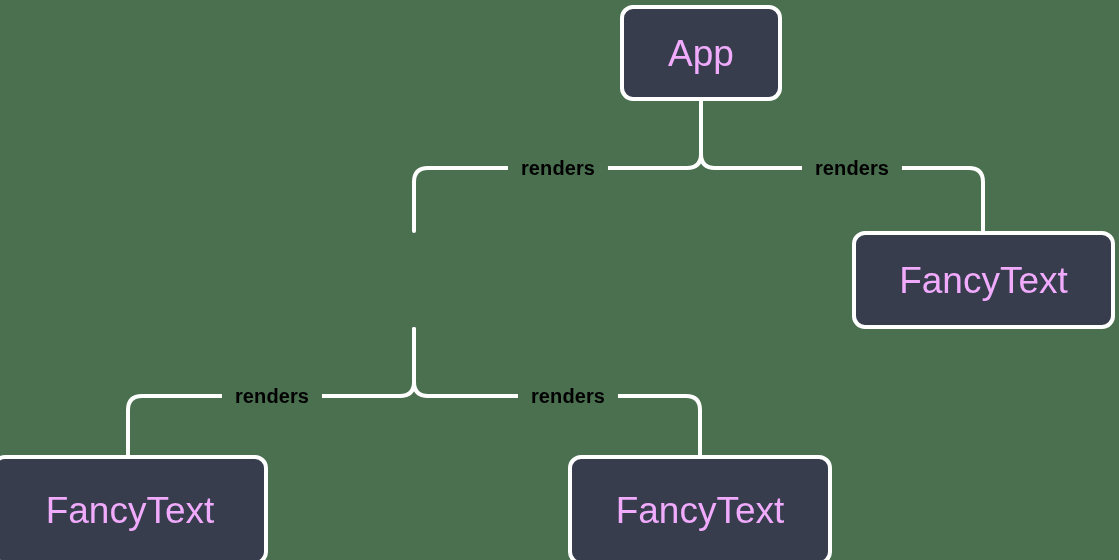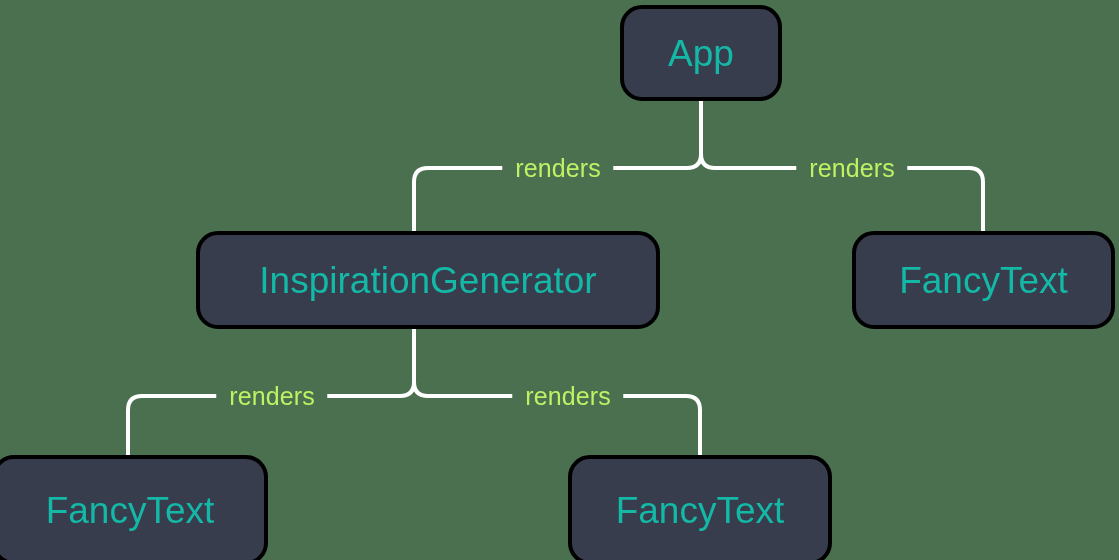--- a/index.html
+++ b/index.html
@@ -31,41 +31,41 @@
   #wires path {
     fill: none;
     stroke: #ffffff;
     stroke-width: 4;
     stroke-linecap: round;
     stroke-linejoin: round;
   }
   
   .edge-label {
     position: absolute;
-    color: #bef264;
-    font-size: 25px;
-    font-weight: 400;
+    color: #000000;
+    font-size: 20px;
+    font-weight: 700;
     line-height: 1;
     letter-spacing: 0.1px;
     white-space: nowrap;
     transform: translate(-50%, -50%);
     background: #4a7050;
     padding: 0 13px;
   }
   
   .node {
     position: absolute;
     box-sizing: border-box;
     background: #373d4d;
-    border: 4px solid #000000;
-    border-radius: 22px;
+    border: 4px solid #ffffff;
+    border-radius: 13px;
     display: flex;
     align-items: center;
     justify-content: center;
-    color: #14b8a6;
+    color: #f0abfc;
     font-size: 37px;
     font-weight: 400;
     line-height: 1;
     white-space: nowrap;
   }
   .node-label {
     display: block;
     padding: 0 2px;
   }
   
@@ -102,23 +102,20 @@
   <div class="edge-label" style="left:852px; top:168px;">renders</div>
 
   <div class="edge-label" style="left:272px; top:396px;">renders</div>
 
   <div class="edge-label" style="left:568px; top:396px;">renders</div>
 
   <div class="node" id="node-app">
     <span class="node-label">App</span>
   </div>
 
-  <div class="node" id="node-inspiration">
-    <span class="node-label">InspirationGenerator</span>
-  </div>
 
   <div class="node" id="node-fancytext-right">
     <span class="node-label">FancyText</span>
   </div>
 
   <div class="node" id="node-fancytext-left">
     <span class="node-label">FancyText</span>
   </div>
 
   <div class="node" id="node-copyright">

